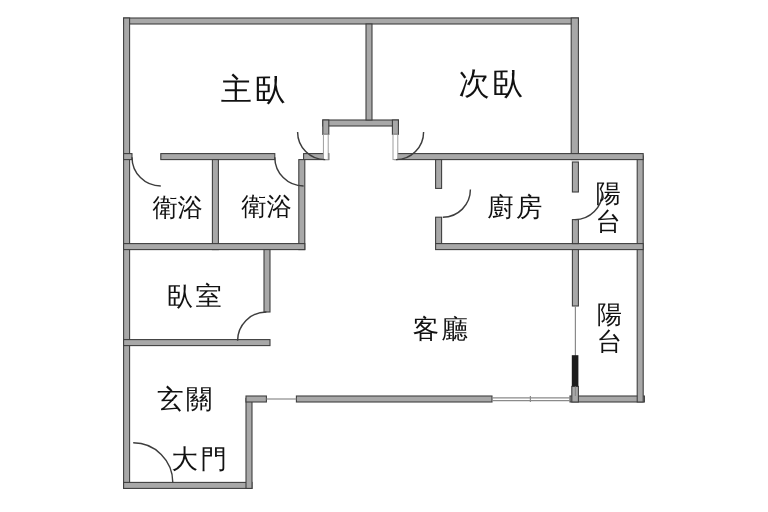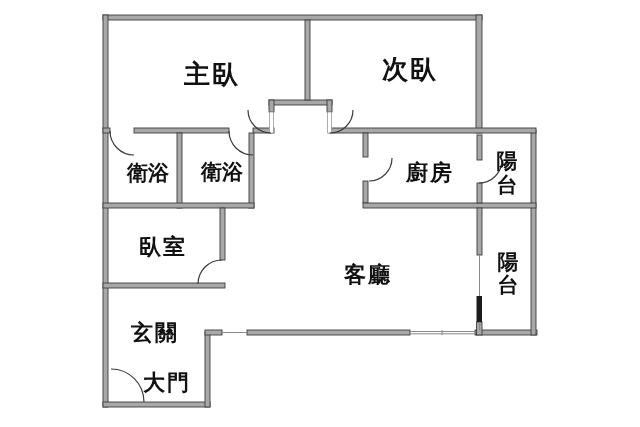--- a/index.html
+++ b/index.html
@@ -1,19 +1,18 @@
 <!DOCTYPE html>
 <html><head>
 <meta charset="utf-8">
 <style>
   html,body{margin:0;padding:0;background:#ffffff;}
   .stage{
     width:540px;height:427px;position:relative;background:#ffffff;
     font-family:"Liberation Sans", sans-serif;
-    font-weight:bold;
   }
   svg text{
     fill:#111111;
     font-family:"Liberation Sans", sans-serif;
     letter-spacing:2px;
   }
   .room-label{font-size:22px;}
   .room-label.big{font-size:26px;}
   .room-label.small{font-size:21px;letter-spacing:0;}
   .wall{fill:#a8a8a8;stroke:#3d3d3d;stroke-width:0.9;}

